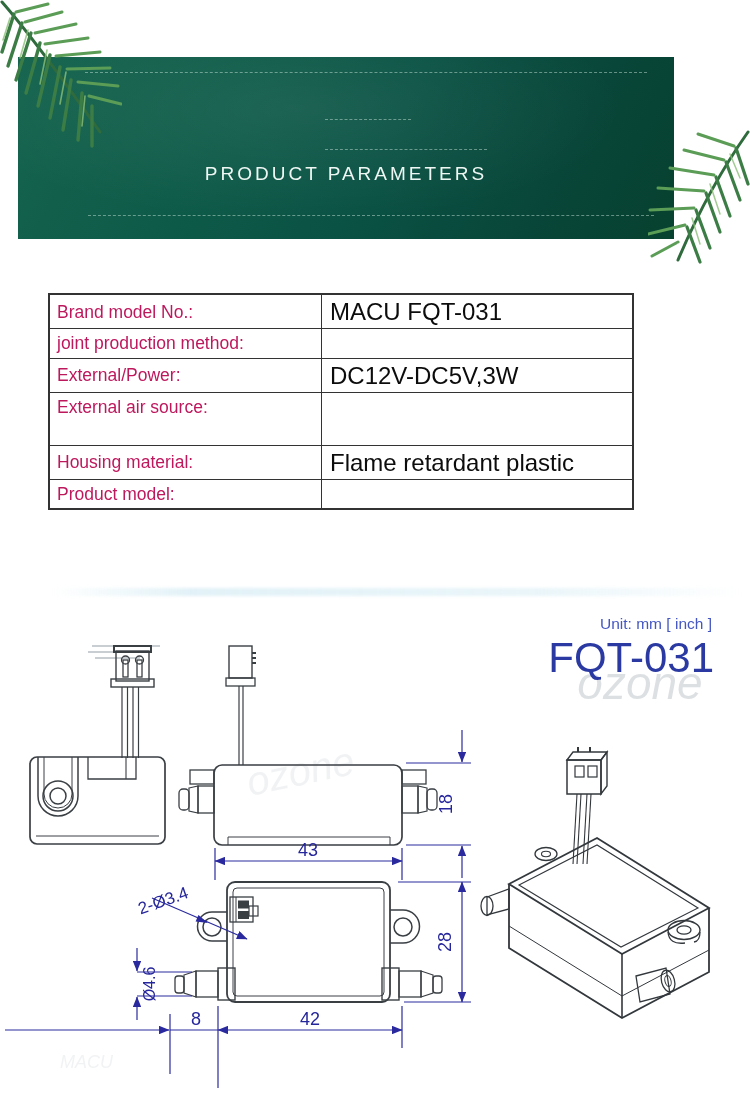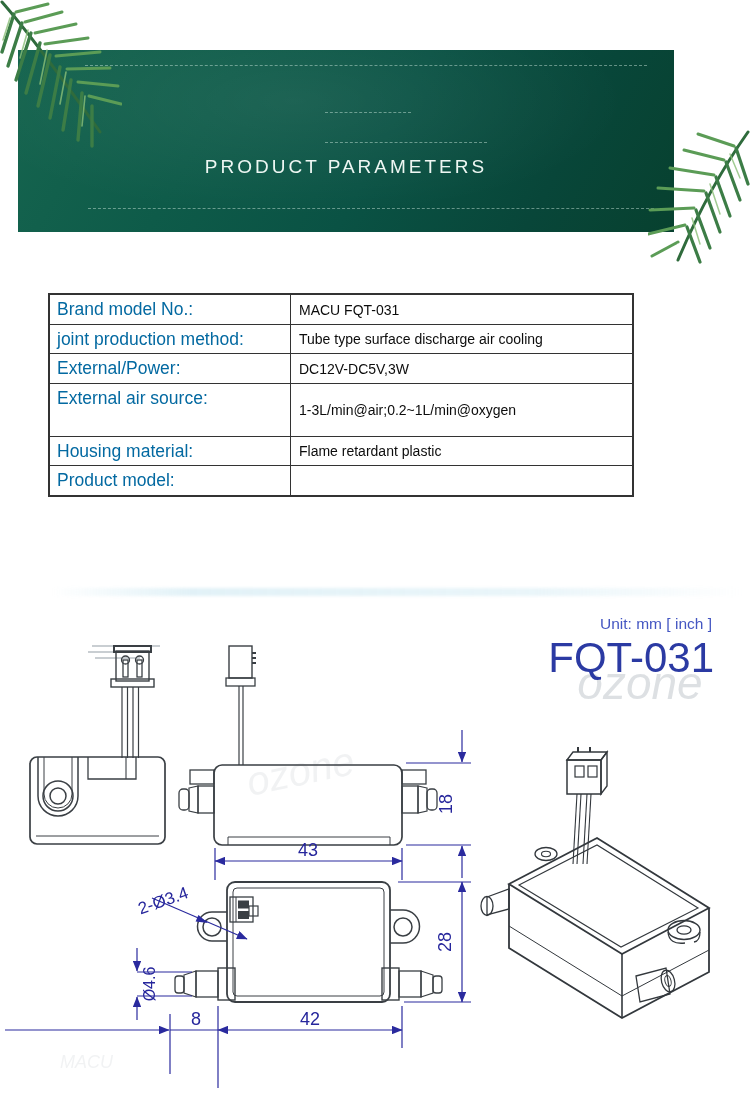--- a/index.html
+++ b/index.html
@@ -2,21 +2,21 @@
 <html><head>
 <meta charset="utf-8">
 <style>
   html,body{margin:0;padding:0;}
   body{
     width:750px;height:1096px;position:relative;background:#ffffff;
     font-family:"Liberation Sans",sans-serif;overflow:hidden;
   }
   
   .banner{
-    position:absolute;left:18px;top:50px;width:656px;height:182px;
+    position:absolute;left:18px;top:57px;width:656px;height:182px;
     background:linear-gradient(118deg,#16654f 0%,#0e5b49 30%,#0a5244 55%,#084639 80%,#07412f 100%);
     overflow:hidden;
   }
   .banner::before{
     content:"";position:absolute;inset:0;
     background:radial-gradient(ellipse at 42% 28%,rgba(255,255,255,0.07),transparent 62%);
   }
   .banner-title{
     position:absolute;left:0;right:0;top:106px;text-align:center;
     color:#eef7f3;font-size:19px;letter-spacing:3px;font-weight:400;
@@ -35,25 +35,25 @@
     filter:blur(1.5px);
   }
   
   .spec-table{
     position:absolute;left:48px;top:293px;width:582px;
     border:2px solid #333;border-collapse:collapse;background:#fff;
   }
   .spec-row{display:flex;border-top:1.5px solid #333;}
   .spec-row:first-child{border-top:none;}
   .spec-label{
-    width:241px;box-sizing:border-box;border-right:1.5px solid #333;
-    padding:3px 4px 2px 7px;font-size:17.5px;color:#0369a1;display:flex;align-items:center;
+    width:272px;box-sizing:border-box;border-right:1.5px solid #333;
+    padding:3px 4px 2px 7px;font-size:17.5px;color:#be185d;display:flex;align-items:center;
   }
   .spec-value{
-    flex:1;box-sizing:border-box;padding:3px 4px 2px 8px;font-size:14px;color:#0c0c0c;
+    flex:1;box-sizing:border-box;padding:3px 4px 2px 8px;font-size:24px;color:#0c0c0c;
     display:flex;align-items:center;
   }
   .spec-row.tall{min-height:52px;}
   .spec-row.tall .spec-label{align-items:flex-start;padding-top:4px;}
   .spec-row:not(.tall){min-height:28.5px;}
   
   .drawing-wrap{position:absolute;left:0;top:596px;width:750px;height:500px;}
   svg text{font-family:"Liberation Sans",sans-serif;}
   .wm{fill:#97a2ab;opacity:0.32;font-style:italic;}
   .wm2{fill:#aab2ba;opacity:0.16;font-style:italic;}
@@ -131,29 +131,27 @@
   </g>
 </svg>
 
 <div class="spec-table">
   <div class="spec-row">
     <div class="spec-label">Brand model No.:</div>
     <div class="spec-value">MACU FQT-031</div>
   </div>
   <div class="spec-row">
     <div class="spec-label">joint production method:</div>
-    <div class="spec-value">Tube type surface discharge air cooling</div>
   </div>
   <div class="spec-row">
     <div class="spec-label">External/Power:</div>
     <div class="spec-value">DC12V-DC5V,3W</div>
   </div>
   <div class="spec-row tall">
     <div class="spec-label">External air source:</div>
-    <div class="spec-value">1-3L/min@air;0.2~1L/min@oxygen</div>
   </div>
   <div class="spec-row">
     <div class="spec-label">Housing material:</div>
     <div class="spec-value">Flame retardant plastic</div>
   </div>
   <div class="spec-row">
     <div class="spec-label">Product model:</div>
   </div>
 </div>
 

